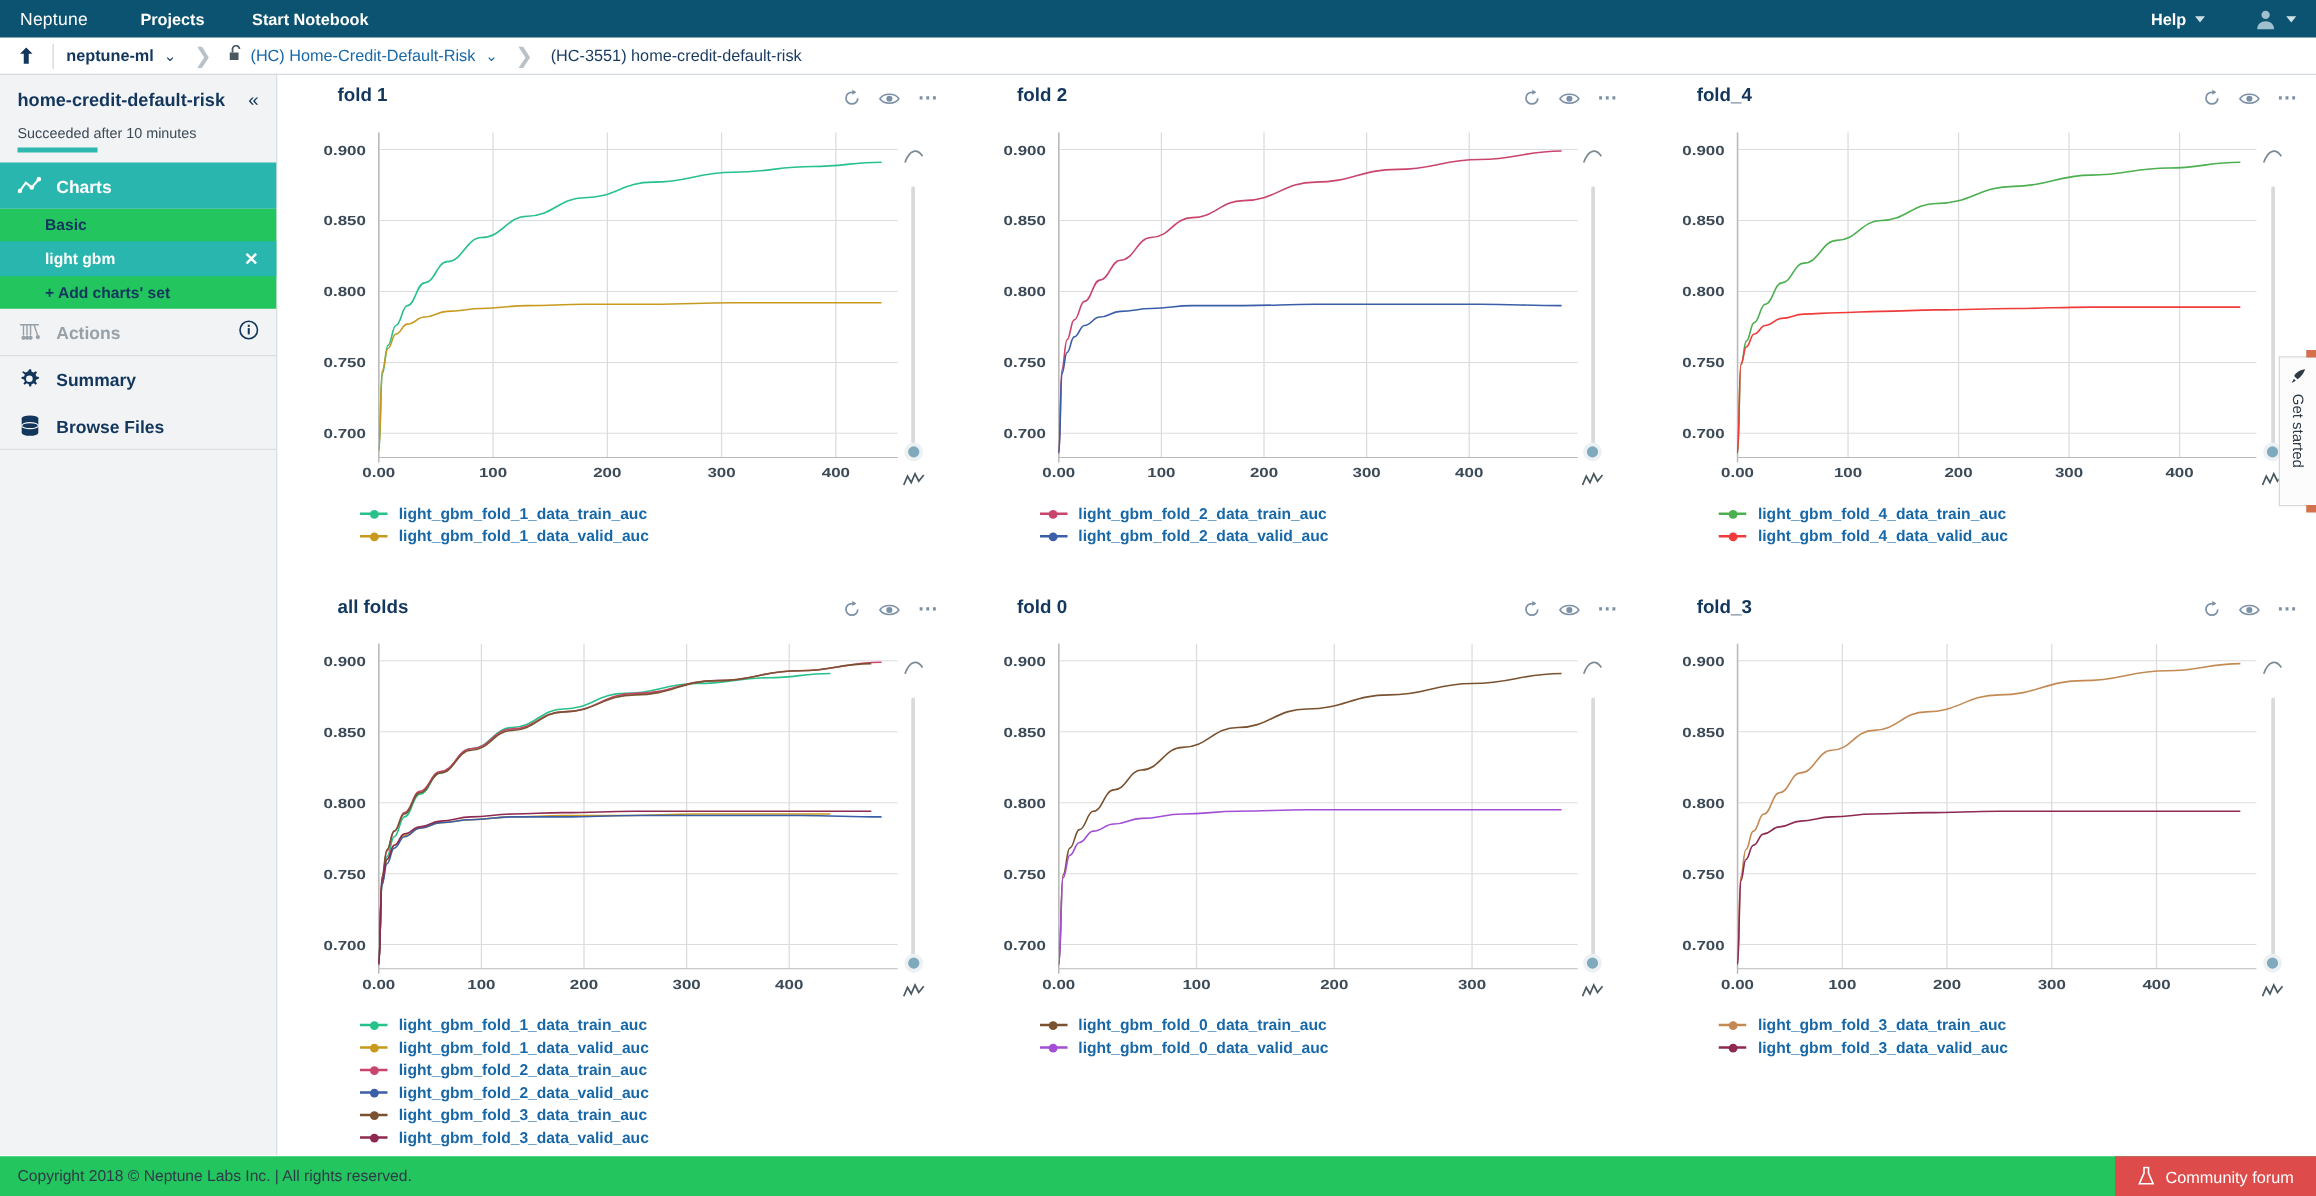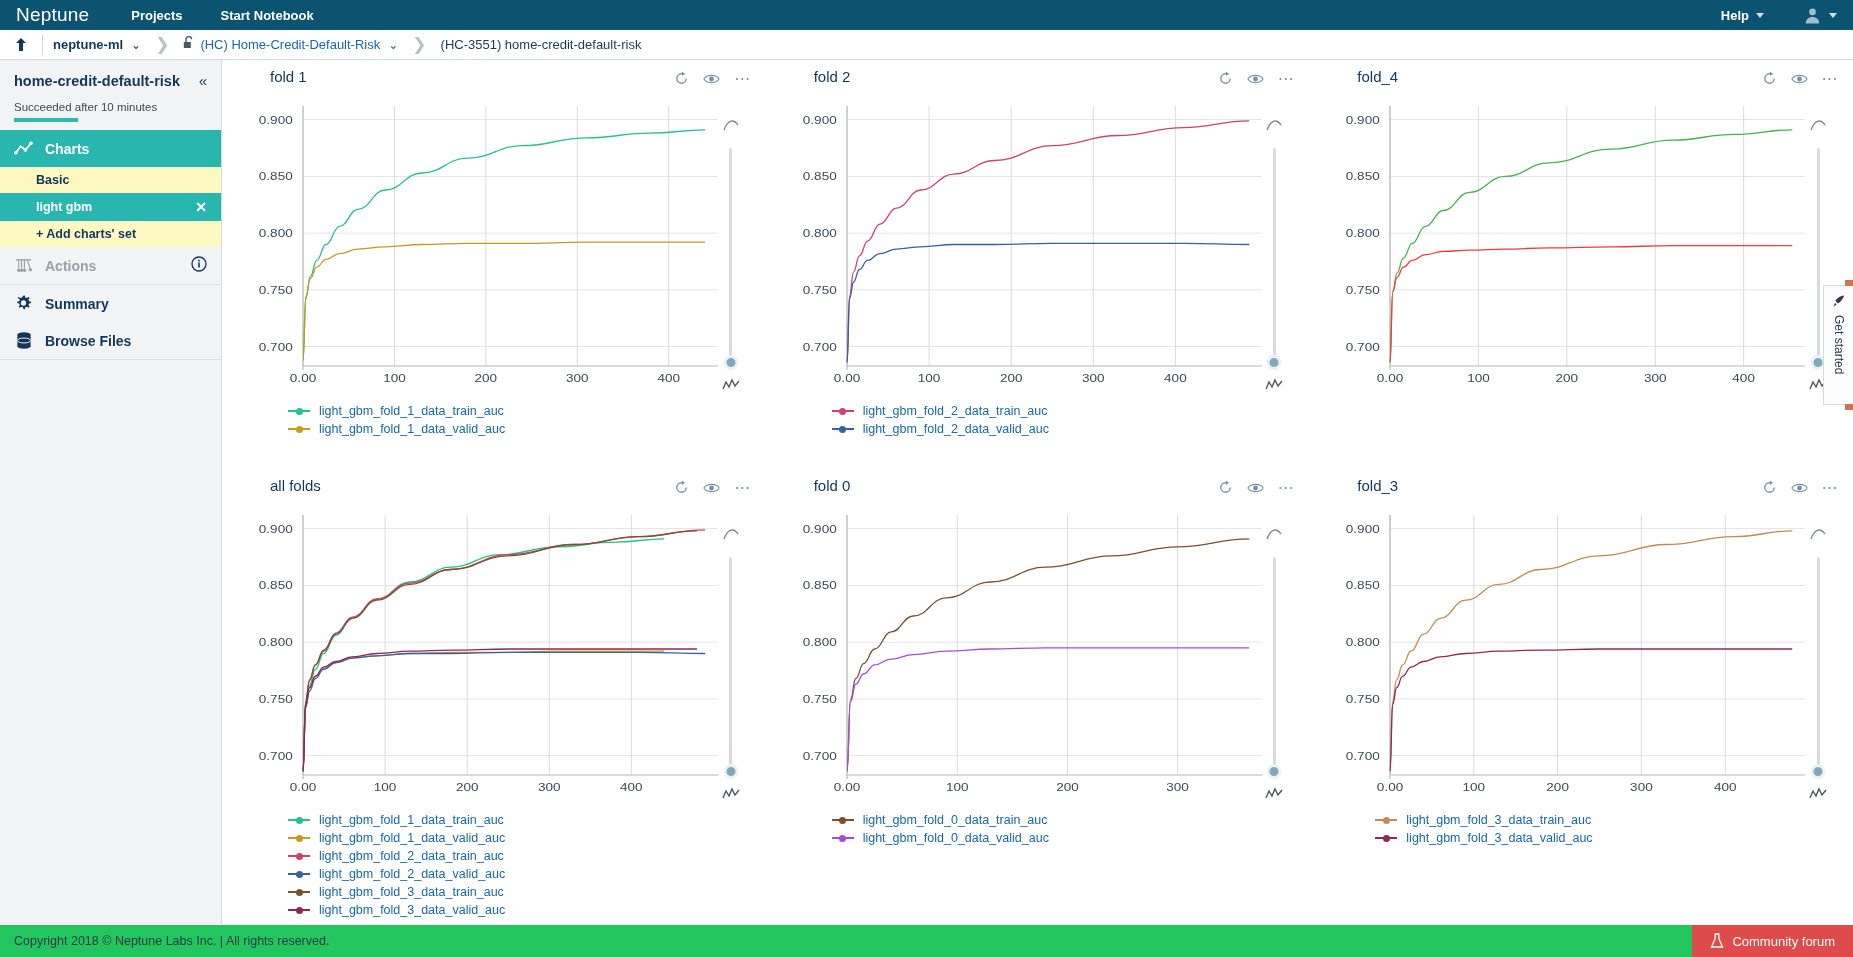--- a/index.html
+++ b/index.html
@@ -10,21 +10,21 @@
     overflow: hidden;
   }
   body { position: relative; }
 
   
   .topnav {
     height: 30px; background: #0b5370; color: #fff;
     display: flex; align-items: center; padding: 0 16px;
     font-size: 13px; position: relative; z-index: 40;
   }
-  .brand { font-size: 19px; letter-spacing: .2px; margin-right: 42px; font-weight: 400; }
+  .brand { font-size: 14px; letter-spacing: .2px; margin-right: 42px; font-weight: 400; }
   .topnav-link { font-size: 13px; font-weight: bold; margin-right: 38px; color: #fff; }
   .topnav-right { margin-left: auto; display: flex; align-items: center; gap: 39px; }
   .topnav-right .item { display: flex; align-items: center; gap: 7px; font-size: 13px; font-weight: bold; }
   .caret { width: 0; height: 0; border-left: 4px solid transparent; border-right: 4px solid transparent; border-top: 5px solid #cfe0e8; display:inline-block; }
   .avatar-ic { width: 19px; height: 19px; display: block; }
 
   
   .crumbbar {
     height: 30px; background: #fff; border-bottom: 1px solid #d4d9dd;
     display: flex; align-items: center; padding: 0 10px; gap: 10px;
@@ -54,35 +54,36 @@
   .sb-status { font-size: 11.5px; color: #3c4a57; padding: 6px 14px 3px 14px; }
   .sb-progress { height: 4px; width: 64px; background: #2eb8b0; margin: 2px 0 8px 14px; }
   .sb-item {
     display: flex; align-items: center; gap: 12px;
     padding: 9px 14px; font-size: 14px; font-weight: bold; color: #12365c;
     cursor: pointer;
   }
   .sb-item.active { background: #29b6ae; color: #fff; }
   .sb-item.dim { color: #97a1aa; font-weight: bold; }
   .sb-item .info { margin-left: auto; }
-  .sb-sub-block { background: #fef9c3; }
+  .sb-sub-block { background: #22c55e; }
   .sb-sub {
     padding: 6px 14px 6px 36px; font-size: 12.5px; font-weight: bold;
     color: #12365c; cursor: pointer; display:flex; align-items:center;
   }
   .sb-sub.selected { background: #29b6ae; color: #fff; }
   .sb-sub .x { margin-left: auto; font-size: 14px; }
   .sb-divider { height: 1px; background: #dcdfe1; margin: 0; }
   .sb-ico { width: 19px; height: 19px; display:flex; align-items:center; justify-content:center; }
 
   
   .main { flex: 1; background: #fff; position: relative; overflow: hidden; }
   .charts-grid {
     display: grid; grid-template-columns: repeat(3, 1fr);
     grid-auto-rows: 409px;
+    font-weight: bold;
   }
   .chart-card { position: relative; padding: 8px 14px 0 14px; }
   .chart-head { display: flex; align-items: flex-start; height: 26px; }
   .chart-title { font-size: 15px; color: #12365c; margin-left: 34px; }
   .chart-tools { margin-left: auto; display: flex; align-items: center; gap: 14px; padding-top: 3px; }
   .tool { cursor: pointer; line-height: 0; color: #7c91a6; }
   .dots { color: #7c91a6; font-size: 16px; letter-spacing: 1.5px; line-height: 10px; }
 
   .plot-area { position: relative; height: 300px; margin-top: 2px; }
   .plot-svg { display: block; }
@@ -457,20 +458,36 @@
             <div class="slider-col">
               <span><svg width="18" height="14" viewBox="0 0 18 14">
                   <path d="M2 12 C6 1 12 1 16 7" stroke="#7c8a94" stroke-width="1.4" fill="none"></path>
                 </svg></span>
               <div class="slider-track">
                 <span class="slider-knob"></span>
               </div>
               <span><svg width="18" height="14" viewBox="0 0 18 14">
                   <polyline points="1,11 4,4 7,9 10,2 13,8 17,3" stroke="#4a5860" stroke-width="1.4" fill="none"></polyline>
                 </svg></span>
+            </div>
+          </div>
+          <div class="legend">
+            <div class="legend-row">
+              <span class="legend-dash">
+                <i style="background:#4caf50"></i>
+                <b style="background:#4caf50"></b>
+              </span>
+              <span class="legend-label">light_gbm_fold_4_data_train_auc</span>
+            </div>
+            <div class="legend-row">
+              <span class="legend-dash">
+                <i style="background:#ef3b3b"></i>
+                <b style="background:#ef3b3b"></b>
+              </span>
+              <span class="legend-label">light_gbm_fold_4_data_valid_auc</span>
             </div>
           </div>
         </div>
         <div class="chart-card">
           <div class="chart-head">
             <div class="chart-title">all folds</div>
             <div class="chart-tools">
               <span class="tool"><svg width="15" height="15" viewBox="0 0 16 16">
                   <path d="M13 8 A5 5 0 1 1 8 3 L11 3" stroke="#7c91a6" stroke-width="1.5" fill="none"></path>
                   <path d="M8.4 0.6 L11.6 3 L8.4 5.2 Z" fill="#7c91a6"></path>

